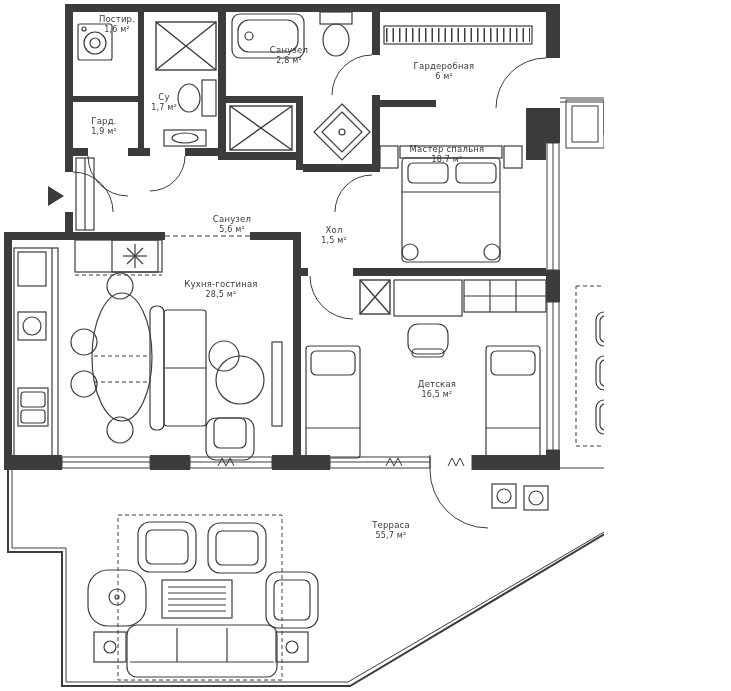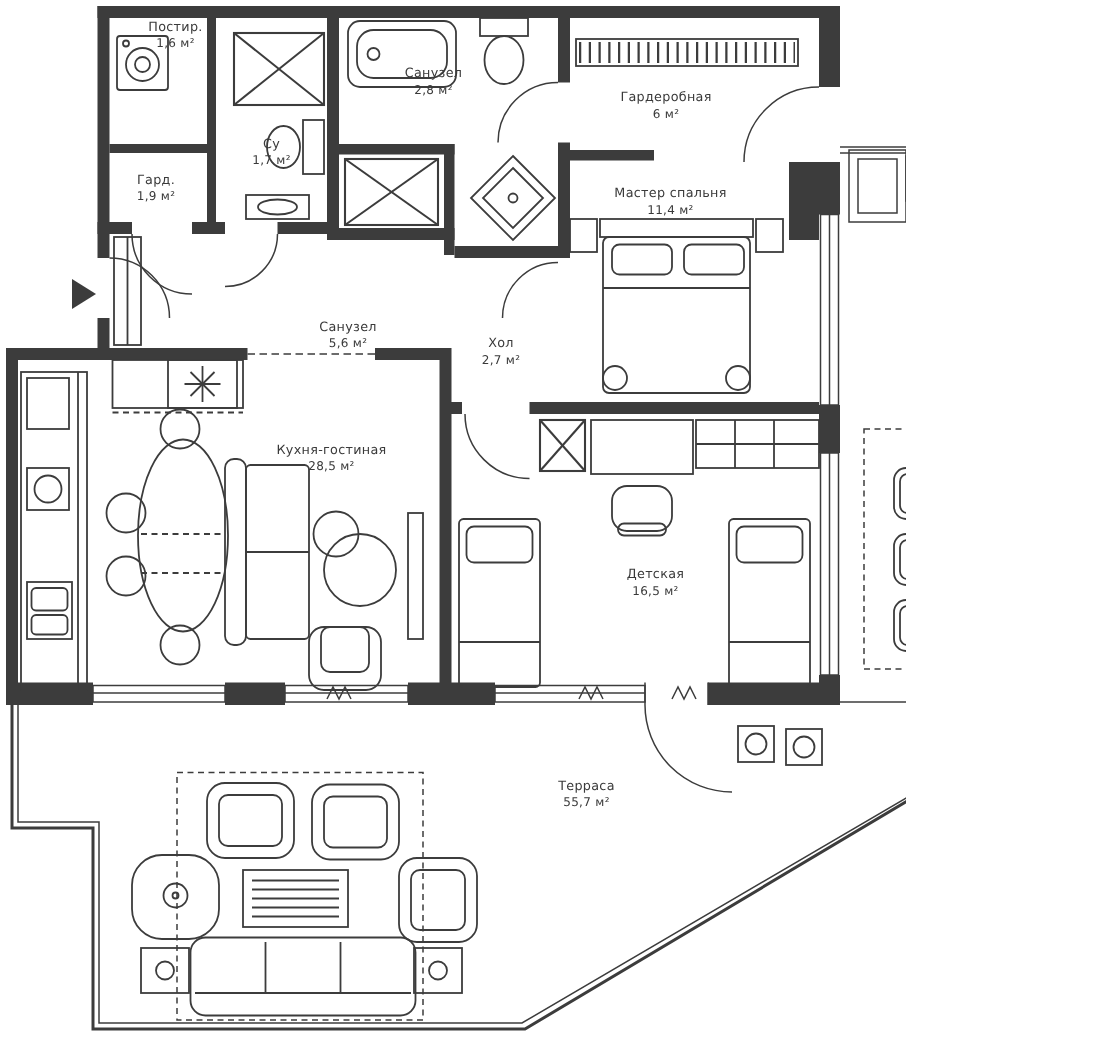--- a/index.html
+++ b/index.html
@@ -311,45 +311,45 @@
 </svg>
 
   <div class="plan-label" style="left:117px;top:24px">
     <span>Постир.</span>
     <span class="area">1,6 м²</span>
   </div>
   <div class="plan-label" style="left:104px;top:126px">
     <span>Гард.</span>
     <span class="area">1,9 м²</span>
   </div>
-  <div class="plan-label" style="left:181px;top:102px">
+  <div class="plan-label" style="left:164px;top:102px">
     <span>Су</span>
     <span class="area">1,7 м²</span>
   </div>
   <div class="plan-label" style="left:289px;top:55px">
     <span>Санузел</span>
     <span class="area">2,8 м²</span>
   </div>
   <div class="plan-label" style="left:444px;top:71px">
     <span>Гардеробная</span>
     <span class="area">6 м²</span>
   </div>
-  <div class="plan-label" style="left:447px;top:135px">
+  <div class="plan-label" style="left:447px;top:154px">
     <span>Мастер спальня</span>
-    <span class="area">11,4 м²</span>
+    <span class="area">18,7 м²</span>
   </div>
   <div class="plan-label" style="left:232px;top:224px">
     <span>Санузел</span>
     <span class="area">5,6 м²</span>
   </div>
   <div class="plan-label" style="left:334px;top:235px">
     <span>Хол</span>
-    <span class="area">2,7 м²</span>
-  </div>
-  <div class="plan-label" style="left:221px;top:306px">
+    <span class="area">1,5 м²</span>
+  </div>
+  <div class="plan-label" style="left:221px;top:289px">
     <span>Кухня-гостиная</span>
     <span class="area">28,5 м²</span>
   </div>
   <div class="plan-label" style="left:437px;top:389px">
     <span>Детская</span>
     <span class="area">16,5 м²</span>
   </div>
   <div class="plan-label" style="left:391px;top:530px">
     <span>Терраса</span>
     <span class="area">55,7 м²</span>

